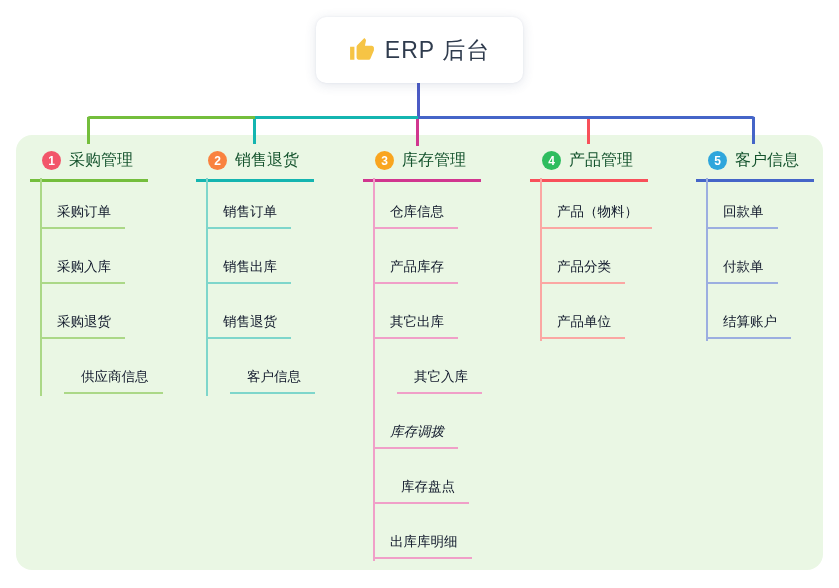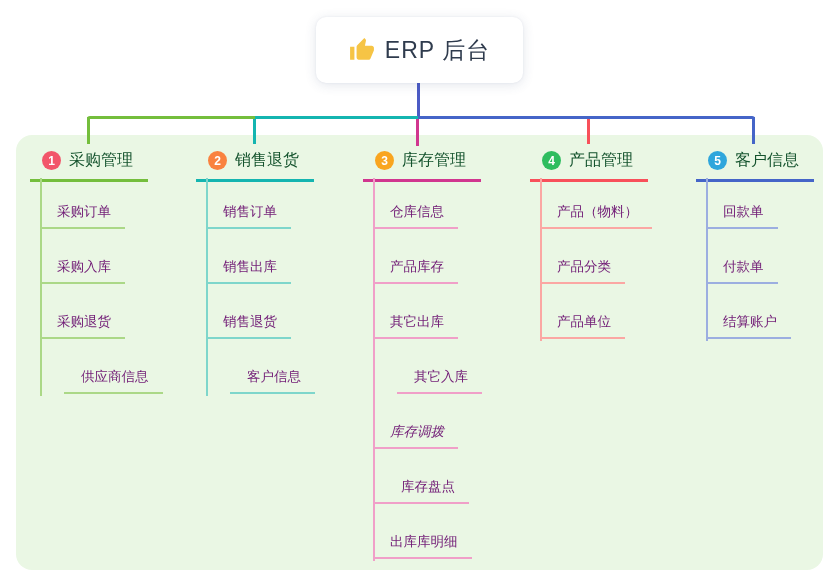--- a/index.html
+++ b/index.html
@@ -57,21 +57,21 @@
   }
   .branch-title { font-size:16px; color:#14532d; }
 
   .spine { position:absolute; left:10px; top:28px; width:2px; background:var(--light); }
   .spine-3 { height:163px; } .spine-4 { height:218px; } .spine-7 { height:383px; }
 
   .item {
     position:absolute; left:10px;
     padding:0 14px 7px 17px;
     border-bottom:2px solid var(--light);
-    font-size:13.5px; line-height:17px; color:#701a75;
+    font-size:13.5px; line-height:17px; color:#0f172a;
     white-space:nowrap; cursor:pointer;
   }
   .i0 { top:53px; } .i1 { top:108px; } .i2 { top:163px; } .i3 { top:218px;margin-left:24px; }
   .i4 { top:273px;font-style:italic; } .i5 { top:328px;padding-left:28px; } .i6 { top:383px; }
 </style>
 </head>
 <body>
 
 <div class="stage">
 

